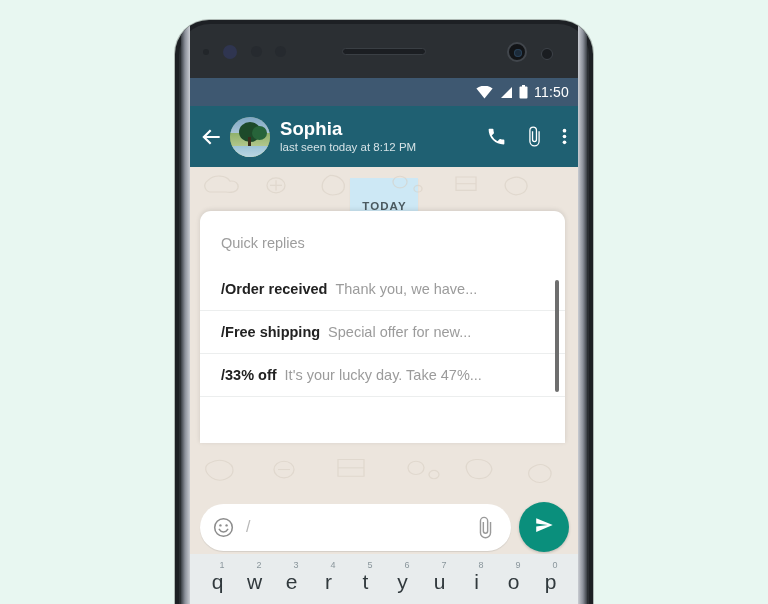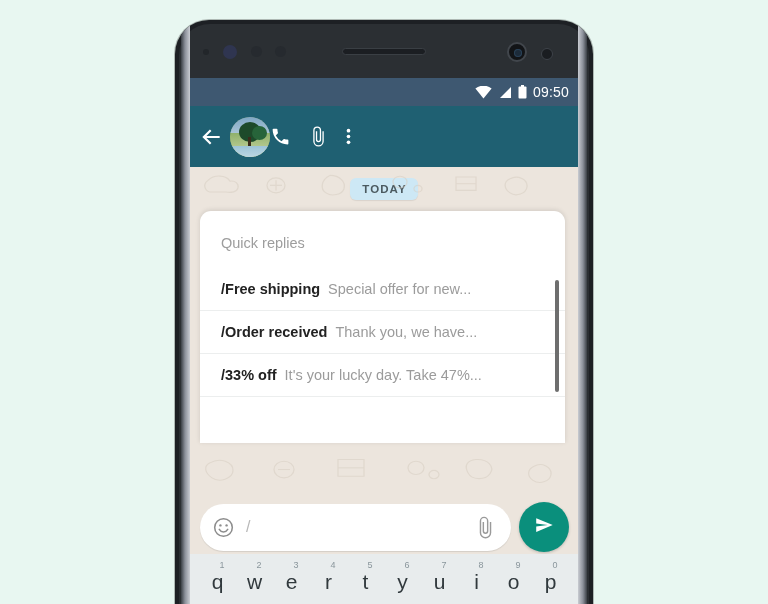--- a/index.html
+++ b/index.html
@@ -117,21 +117,21 @@
     position: absolute; left: 0; right: 0; top: 89px; bottom: 102px;
     background-color: #ece5dd;
     overflow: hidden;
   }
   .doodles { position: absolute; inset: 0; opacity: .55; }
 
   .day-chip-wrap { display: flex; justify-content: center; padding-top: 11px; }
   .day-chip {
     background: #cde8f5; color: #4b5a60;
     font-size: 11.5px; font-weight: 700; letter-spacing: 1.1px;
-    padding: 5px 11px 5px 12px; border-radius: 6px;
+    padding: 22px 11px 5px 12px; border-radius: 0;
     box-shadow: 0 1px 1px rgba(0,0,0,.08);
   }
 
   
   .qr-panel {
     position: absolute; left: 10px; right: 13px; top: 44px;
     background: #fff;
     border-radius: 11px 11px 0 0;
     box-shadow: 0 -1px 5px rgba(0,0,0,.12);
     padding: 0 0 0 0;
@@ -239,39 +239,43 @@
         <svg width="14" height="13" viewBox="0 0 14 13">
             <path d="M13 1v11H2Z" fill="#fff"></path>
           </svg>
       </span>
       <span class="ico-batt">
         <svg width="9" height="14" viewBox="0 0 9 14">
             <rect x="3" y="0" width="3" height="2" fill="#fff"></rect>
             <rect x="0.5" y="1.6" width="8" height="12" rx="1" fill="#fff"></rect>
           </svg>
       </span>
-      <span class="status-time">09:50</span>
+      <span class="status-time">11:50</span>
     </div>
 
     <div class="appbar">
       <span class="back-arrow">
         <svg width="26" height="26" viewBox="0 0 24 24">
             <path d="M20 11H7.8l4.6-4.6L11 5l-7 7 7 7 1.4-1.4L7.8 13H20z" fill="#fff"></path>
           </svg>
       </span>
 
       <span class="avatar">
         <span class="sky"></span>
           <span class="field"></span>
           <span class="water"></span>
         <span class="tree"></span>
           <span class="tree2"></span>
           <span class="trunk"></span>
       </span>
 
+      <span class="peer">
+        <div class="peer-name">Sophia</div>
+        <div class="peer-status">last seen today at 8:12 PM</div>
+      </span>
 
       <span class="appbar-actions">
         <span class="act">
           <svg width="21" height="21" viewBox="0 0 24 24">
               <path d="M6.6 10.8a15.1 15.1 0 0 0 6.6 6.6l2.2-2.2a1 1 0 0 1 1-.25 11.4 11.4 0 0 0 3.6.57 1 1 0 0 1 1 1V20a1 1 0 0 1-1 1A17 17 0 0 1 3 4a1 1 0 0 1 1-1h3.5a1 1 0 0 1 1 1 11.4 11.4 0 0 0 .57 3.6 1 1 0 0 1-.25 1z" fill="#fff"></path>
             </svg>
         </span>
         <span class="act">
           <svg width="21" height="21" viewBox="0 0 24 24">
               <path d="M16.5 6v11.5a4.5 4.5 0 0 1-9 0V5a3 3 0 0 1 6 0v10.5a1.5 1.5 0 0 1-3 0V6H9v9.5a3 3 0 0 0 6 0V5a4.5 4.5 0 0 0-9 0v12.5a6 6 0 0 0 12 0V6z" fill="#fff"></path>
@@ -351,26 +355,26 @@
 
       <div class="day-chip-wrap">
         <span class="day-chip">TODAY</span>
       </div>
 
       <div class="qr-panel">
         <div class="qr-title">Quick replies</div>
         <div class="qr-list">
 
           <div class="qr-item">
+            <span class="qr-cmd">/Order received</span>
+            <span class="qr-prev">Thank you, we have...</span>
+          </div>
+          <div class="qr-item">
             <span class="qr-cmd">/Free shipping</span>
             <span class="qr-prev">Special offer for new...</span>
-          </div>
-          <div class="qr-item">
-            <span class="qr-cmd">/Order received</span>
-            <span class="qr-prev">Thank you, we have...</span>
           </div>
           <div class="qr-item">
             <span class="qr-cmd">/33% off</span>
             <span class="qr-prev">It's your lucky day. Take 47%...</span>
           </div>
 
           <div class="qr-scrollbar"></div>
         </div>
       </div>
     </div>

